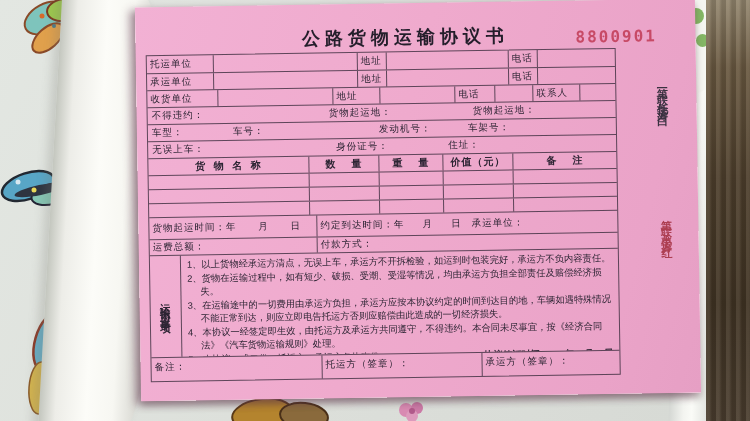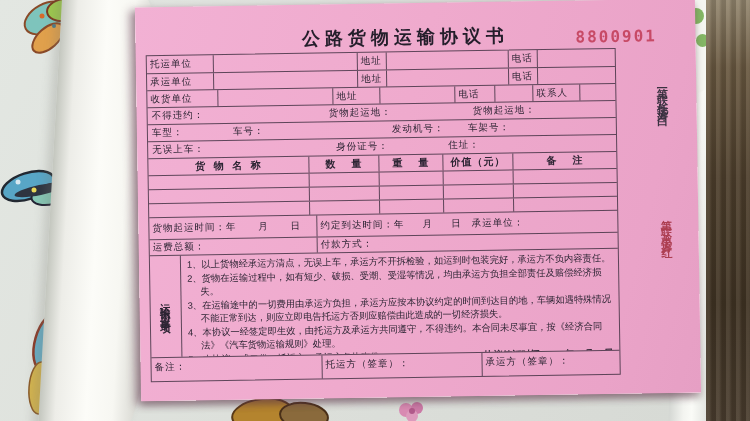--- a/index.html
+++ b/index.html
@@ -148,21 +148,21 @@
     </div>
 
     <div class="row h17 free">
       <span style="left:4px" data-bind="form.driver_rows.0.0">不得违约：</span>
       <span style="left:181px" data-bind="form.driver_rows.0.1">货物起运地：</span>
       <span style="left:325px" data-bind="form.driver_rows.0.2">货物起运地：</span>
     </div>
     <div class="row h17 free">
       <span style="left:4px" data-bind="form.driver_rows.1.0">车型：</span>
       <span style="left:85px" data-bind="form.driver_rows.1.1">车号：</span>
-      <span style="left:244px" data-bind="form.driver_rows.1.2">发动机号：</span>
+      <span style="left:231px" data-bind="form.driver_rows.1.2">发动机号：</span>
       <span style="left:320px" data-bind="form.driver_rows.1.3">车架号：</span>
     </div>
     <div class="row h17 free">
       <span style="left:4px" data-bind="form.driver_rows.2.0">无误上车：</span>
       <span style="left:188px" data-bind="form.driver_rows.2.1">身份证号：</span>
       <span style="left:300px" data-bind="form.driver_rows.2.2">住址：</span>
     </div>
 
     <div class="row h17 ghead">
       <div class="c" style="width:160px" data-bind="form.goods.headers.0">货  物  名  称</div>

